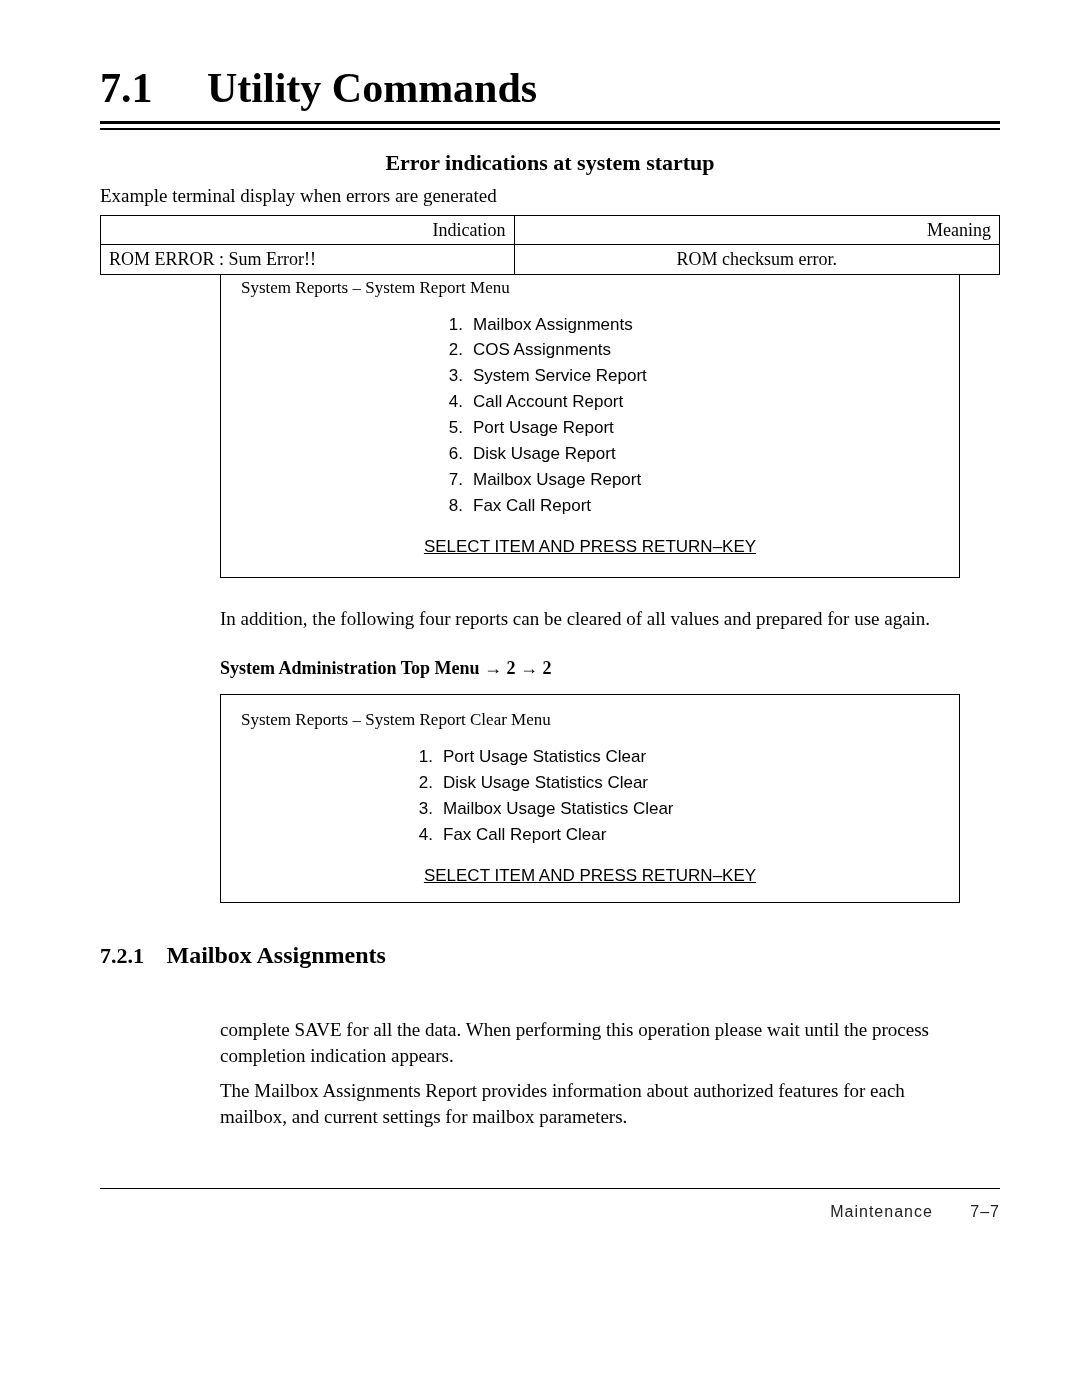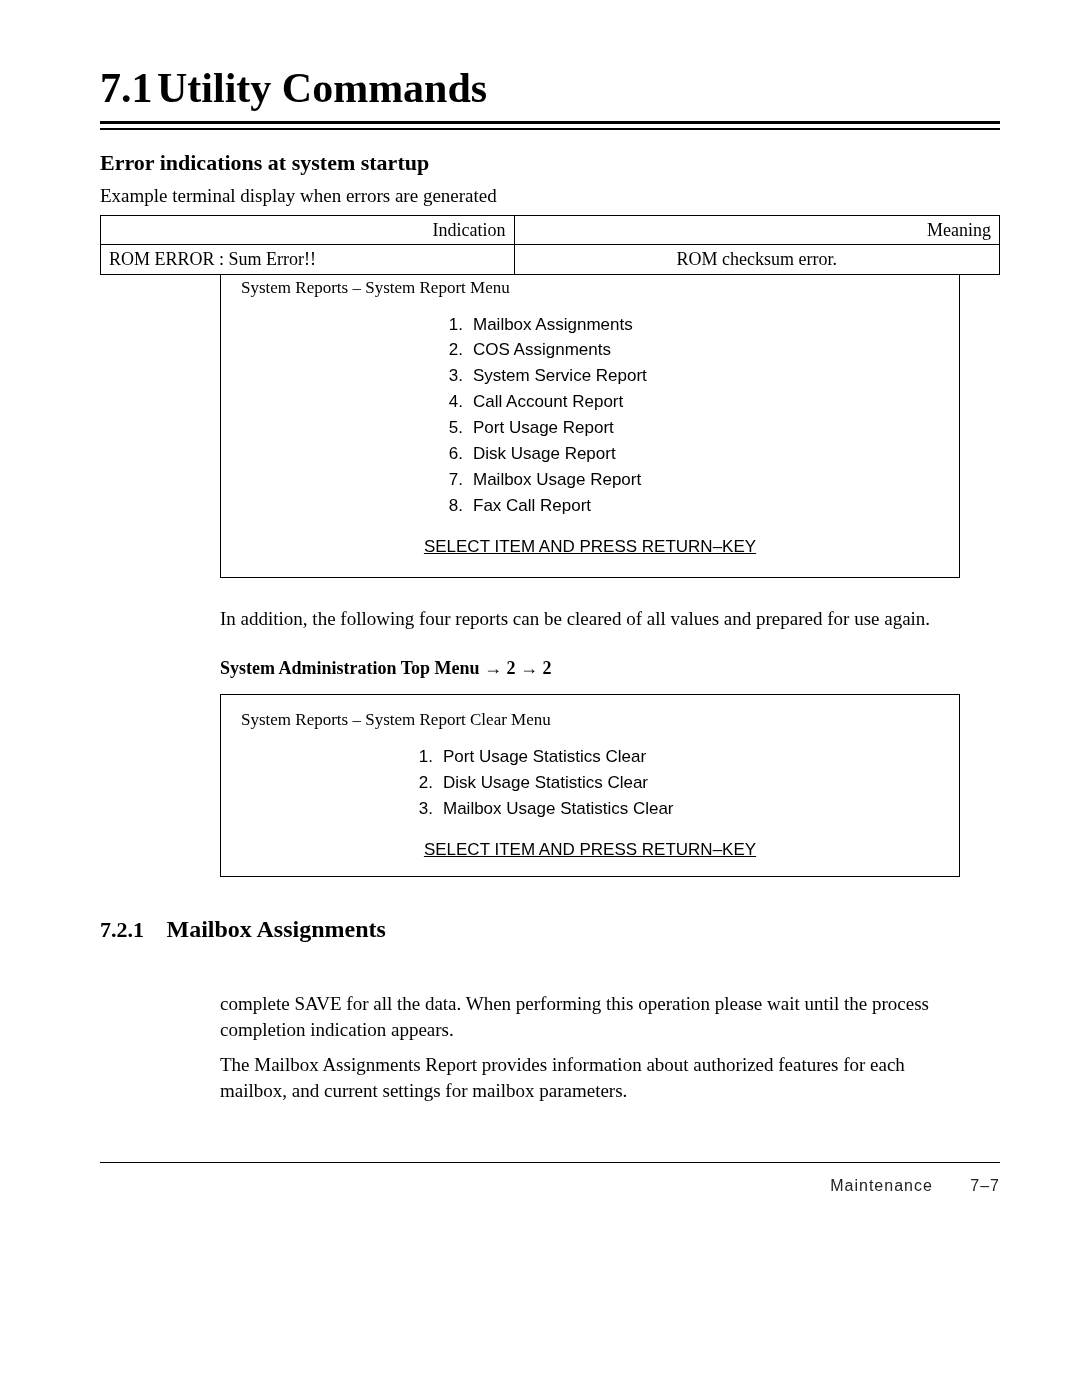--- a/index.html
+++ b/index.html
@@ -11,37 +11,39 @@
     margin: 0;
     padding: 60px 80px 20px 100px;
     box-sizing: border-box;
     font-size: 18px;
     line-height: 1.35;
   }
   .section-number {
     font-size: 42px;
     font-weight: bold;
     display: inline-block;
+    margin-right: 50px;
     text-align: center;
   }
   .section-title {
     font-size: 42px;
     font-weight: bold;
     display: inline-block;
   }
   .title-underline {
     border-top: 3px solid #000;
     border-bottom: 2px solid #000;
     height: 4px;
     margin: 4px 0 18px 0;
   }
   .subsection {
     font-size: 22px;
     font-weight: bold;
     margin: 6px 0 6px 0;
+    text-align: center;
   }
   .intro-text {
     font-size: 19px;
     margin-bottom: 6px;
   }
   .error-table {
     width: 100%;
     border-collapse: collapse;
     margin-bottom: 0;
   }
@@ -185,20 +187,21 @@
 <div class="body-indent">
   <div class="para">In addition, the following four reports can be cleared of all values and prepared for use again.</div>
   <div class="menu-path">System Administration Top Menu → 2 → 2</div>
 
   <div class="terminal-box2">
     <div class="terminal-title">System Reports – System Report Clear Menu</div>
     <div class="menu-list">
       <div class="menu-item"><span class="menu-num">1.</span><span>Port Usage Statistics Clear</span></div>
       <div class="menu-item"><span class="menu-num">2.</span><span>Disk Usage Statistics Clear</span></div>
       <div class="menu-item"><span class="menu-num">3.</span><span>Mailbox Usage Statistics Clear</span></div>
+      <div class="menu-item"><span class="menu-num">4.</span><span>Fax Call Report Clear</span></div>
     </div>
     <div class="select-line">SELECT ITEM AND PRESS RETURN–KEY</div>
   </div>
 </div>
 
 <div class="subhead-row">
   <span class="subhead-num">7.2.1</span>
   <span class="subhead-title">Mailbox Assignments</span>
 </div>
 <div class="body-indent">

